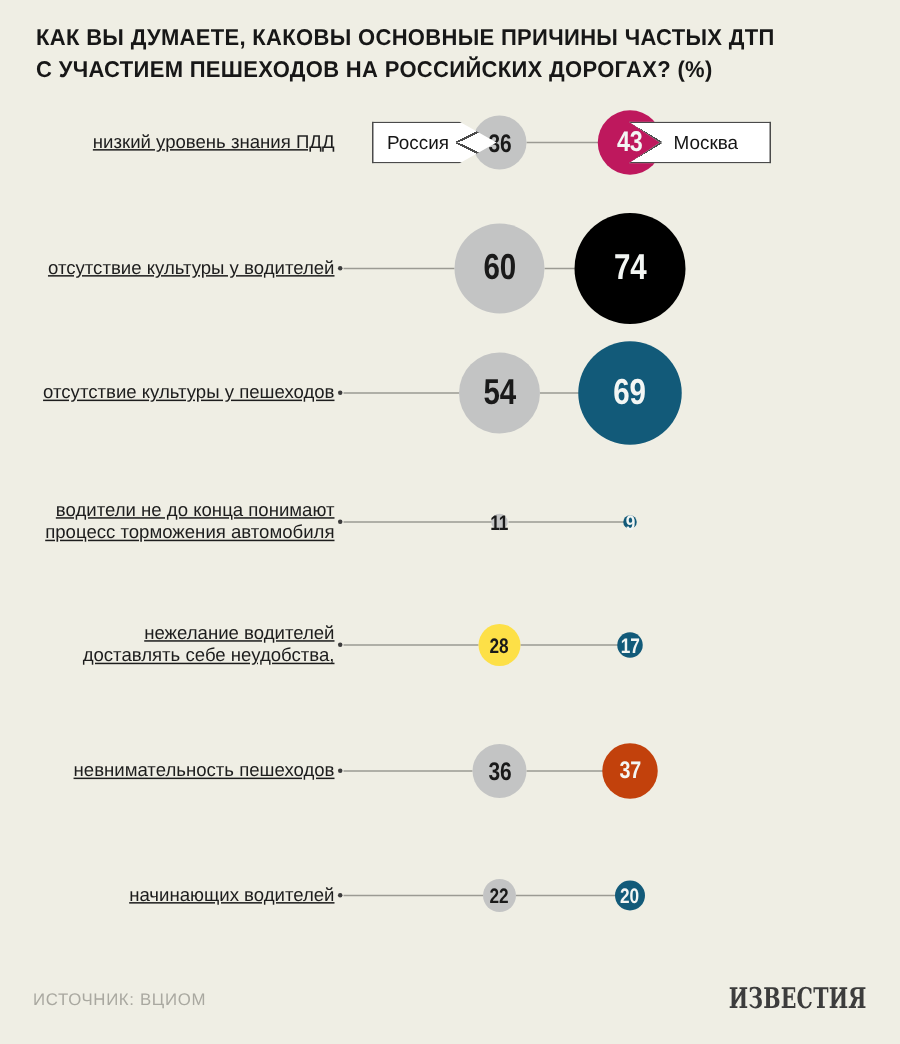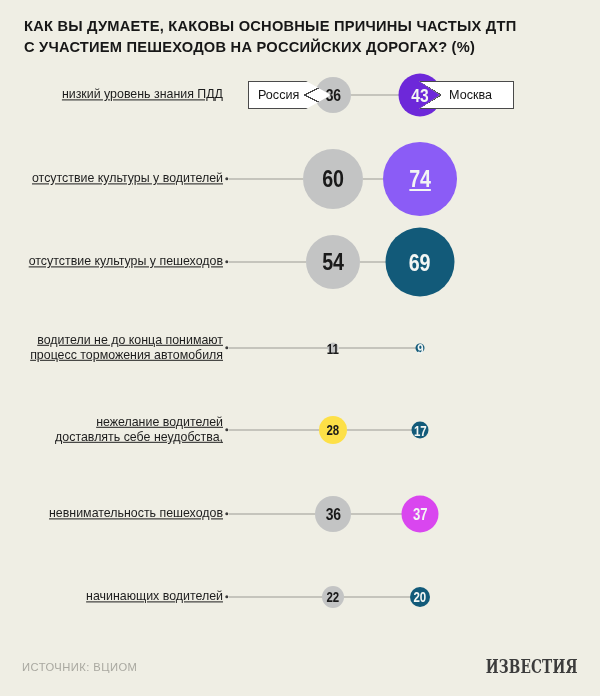--- a/index.html
+++ b/index.html
@@ -195,41 +195,41 @@
 
 <div id="chart">
     <div class="row" style="top: 33px;">
       <div class="row-label">
         <span class="lbl-line">низкий уровень знания ПДД</span>
       </div>
       <div class="connector" style="left: 351px; width: 47.5px;"></div>
       <div class="bubble ru" style="width: 36px; height: 36px; left: 333px; background: rgb(195, 196, 196);">
         <span style="font-size: 17px;">36</span>
       </div>
-      <div class="bubble msk" style="width: 43px; height: 43px; left: 420px; background: #6d28d9;">
+      <div class="bubble msk" style="width: 43px; height: 43px; left: 420px; background: #be185d;">
         <span style="font-size: 19px;">43</span>
       </div>
       <div class="callout" id="legend-russia">
         <span class="ctext">Россия</span>
       </div>
       <div class="callout" id="legend-moscow">
         <span class="ctext">Москва</span>
       </div>
     </div>
     <div class="row" style="top: 117px;">
       <div class="row-label">
         <span class="lbl-line">отсутствие культуры у водителей</span>
       </div>
       <div class="bullet"></div>
       <div class="connector" style="left: 229px; width: 74px;"></div>
       <div class="connector" style="left: 363px; width: 20px;"></div>
       <div class="bubble ru" style="width: 60px; height: 60px; left: 333px; background: rgb(195, 196, 196);">
         <span style="font-size: 24px;">60</span>
       </div>
-      <div class="bubble msk" style="width: 74px; height: 74px; left: 420px; background: #8b5cf6; text-decoration: underline;">
+      <div class="bubble msk" style="width: 74px; height: 74px; left: 420px; background: #000000;">
         <span style="font-size: 24px;">74</span>
       </div>
     </div>
     <div class="row" style="top: 200px;">
       <div class="row-label">
         <span class="lbl-line">отсутствие культуры у пешеходов</span>
       </div>
       <div class="bullet"></div>
       <div class="connector" style="left: 229px; width: 77px;"></div>
       <div class="connector" style="left: 360px; width: 25.5px;"></div>
@@ -273,21 +273,21 @@
     <div class="row" style="top: 452px;">
       <div class="row-label">
         <span class="lbl-line">невнимательность пешеходов</span>
       </div>
       <div class="bullet"></div>
       <div class="connector" style="left: 229px; width: 86px;"></div>
       <div class="connector" style="left: 351px; width: 50.5px;"></div>
       <div class="bubble ru" style="width: 36px; height: 36px; left: 333px; background: rgb(195, 196, 196);">
         <span style="font-size: 17px;">36</span>
       </div>
-      <div class="bubble msk" style="width: 37px; height: 37px; left: 420px; background: #d946ef;">
+      <div class="bubble msk" style="width: 37px; height: 37px; left: 420px; background: #c2410c;">
         <span style="font-size: 16px;">37</span>
       </div>
     </div>
     <div class="row" style="top: 535px;">
       <div class="row-label">
         <span class="lbl-line">начинающих водителей</span>
       </div>
       <div class="bullet"></div>
       <div class="connector" style="left: 229px; width: 93px;"></div>
       <div class="connector" style="left: 344px; width: 66px;"></div>

